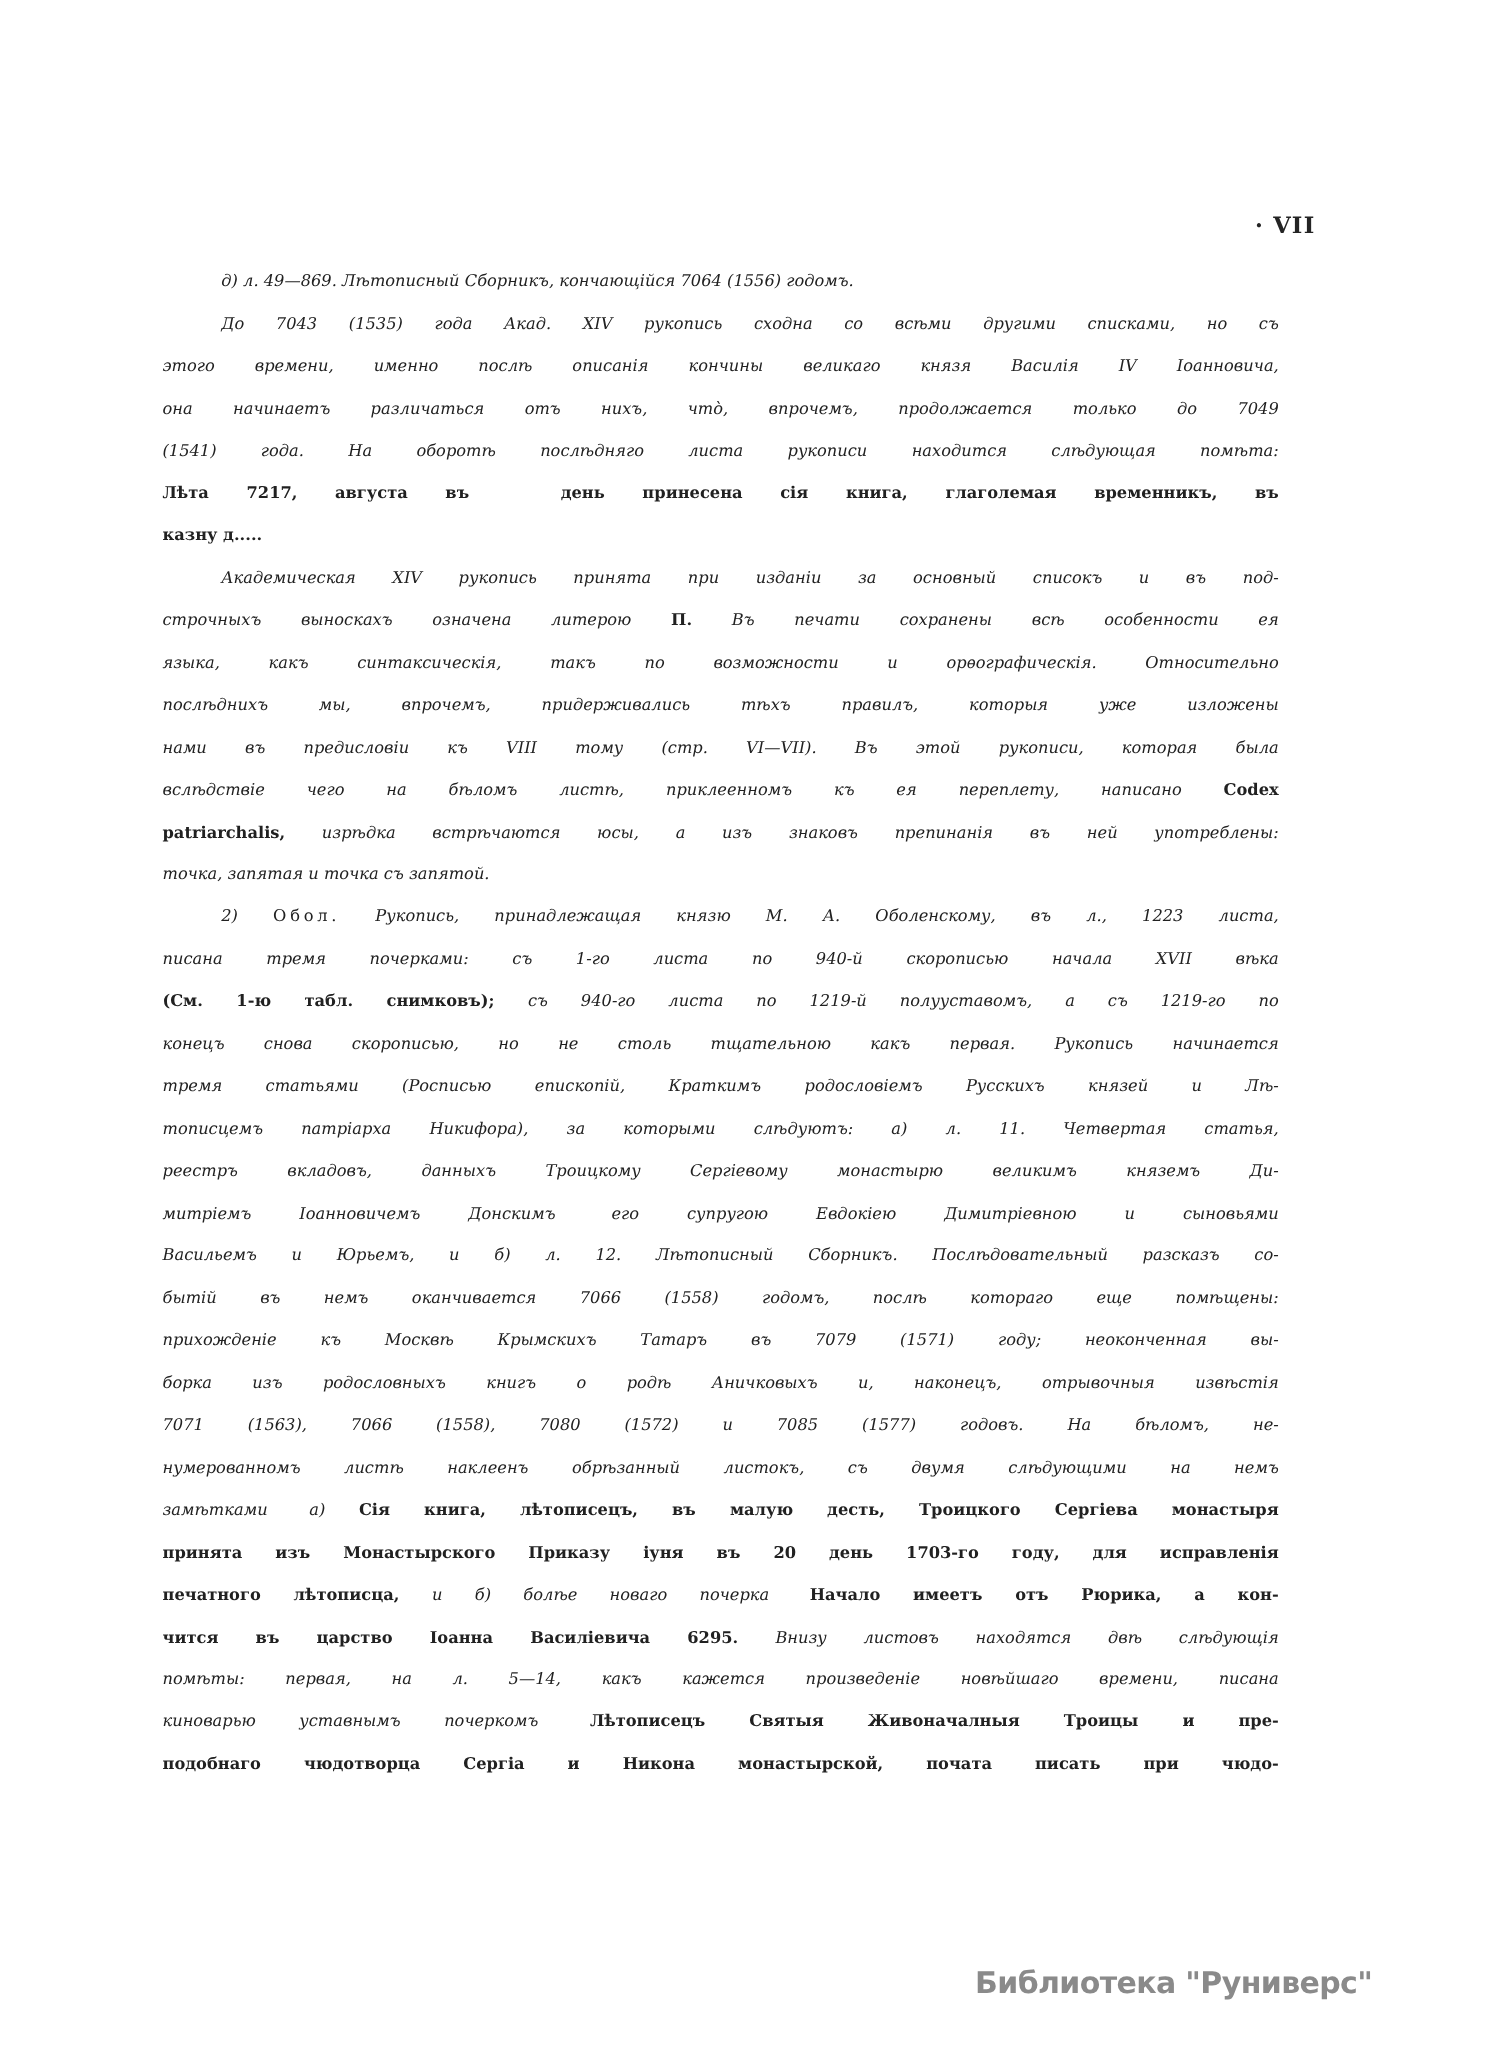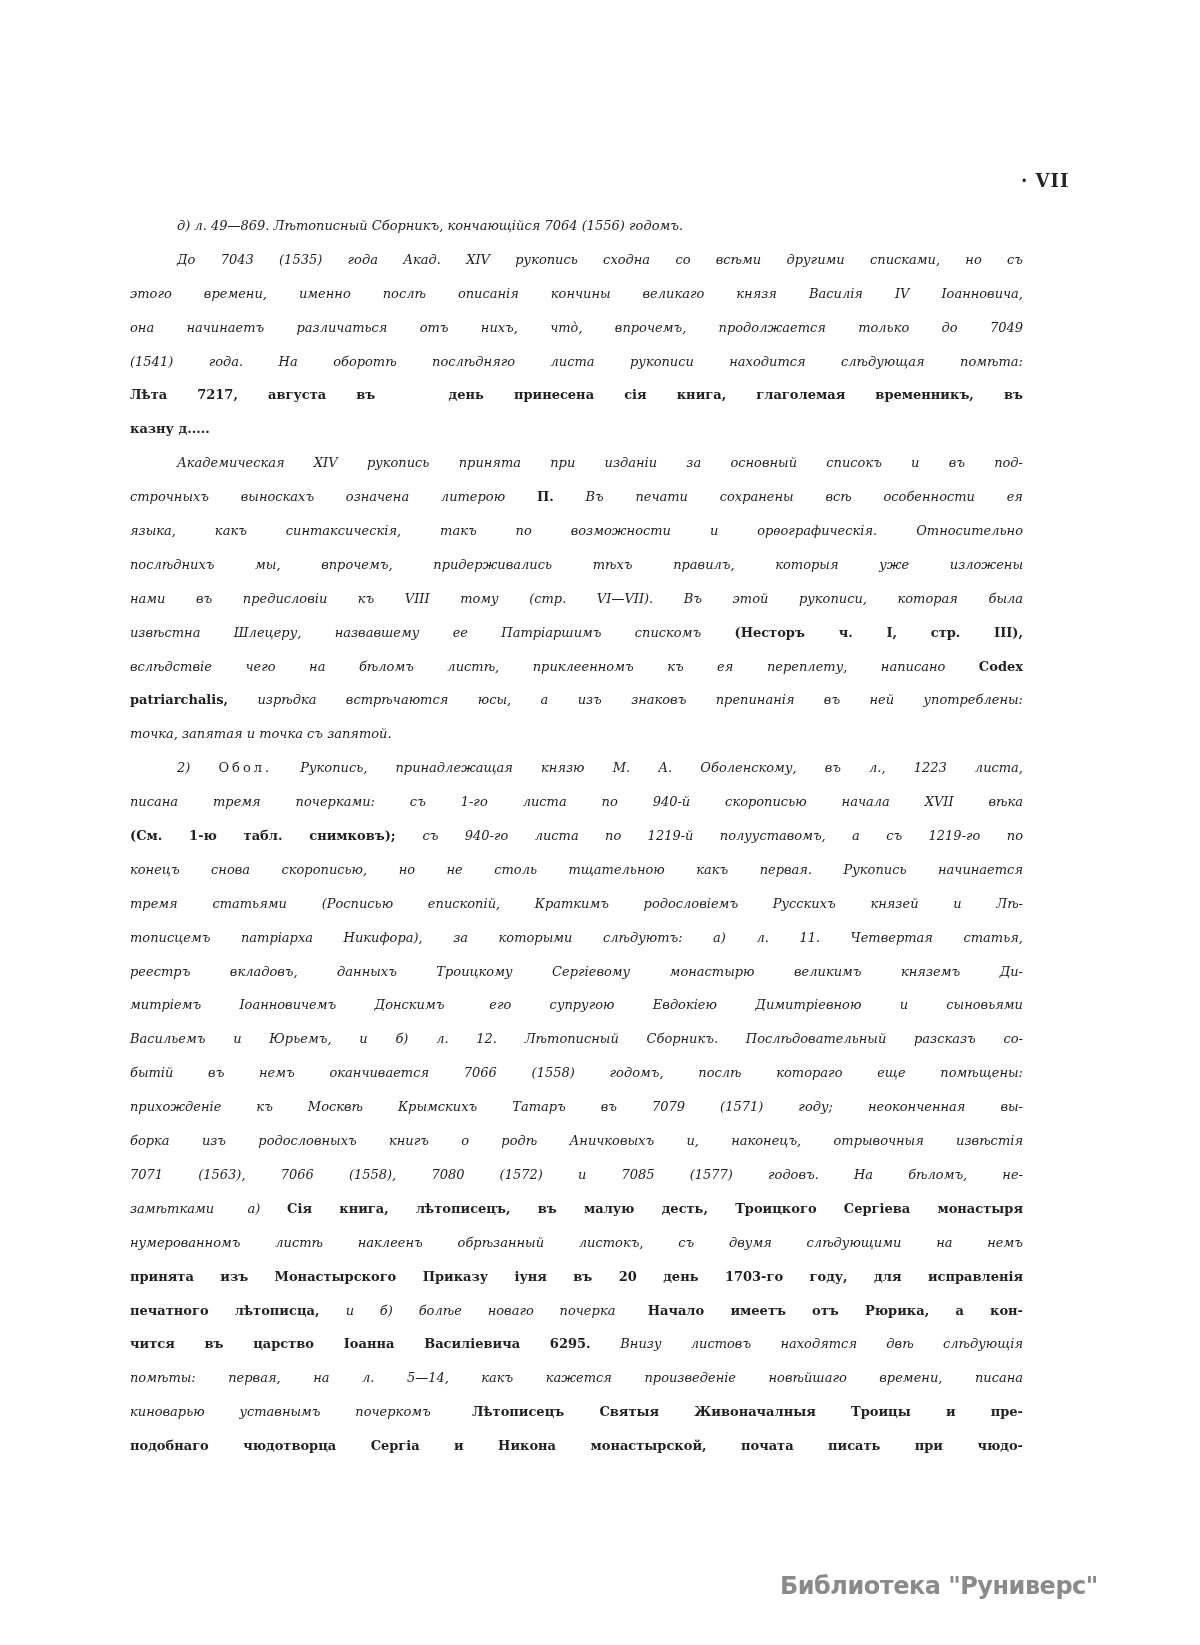--- a/index.html
+++ b/index.html
@@ -18,21 +18,20 @@
   }
   .page-number {
     position: absolute;
     top: 170px;
     left: 1004px;
     font-size: 18px;
     font-weight: bold;
     letter-spacing: 1px;
     color: #242424;
     white-space: nowrap;
-    margin-left: 17px;
   }
   .text-block {
     position: absolute;
     left: 130px;
     top: 209px;
     width: 893px;
     font-size: 13px;
     line-height: 33.9px;
     color: #212121;
   }
@@ -78,41 +77,40 @@
         <div class="line"><span class="s-i">(1541) года. На оборотѣ послѣдняго листа рукописи находится слѣдующая помѣта:</span></div>
         <div class="line"><span class="s-r">Лѣта 7217, августа въ   день принесена сія книга, глаголемая временникъ, въ</span></div>
         <div class="line last"><span class="s-r">казну д.....</span></div>
       </div>
       <div class="para">
         <div class="line first"><span class="s-i">Академическая XIV рукопись принята при изданіи за основный списокъ и въ под-</span></div>
         <div class="line"><span class="s-i">строчныхъ выноскахъ означена литерою </span><span class="s-r">П.</span><span class="s-i"> Въ печати сохранены всѣ особенности ея</span></div>
         <div class="line"><span class="s-i">языка, какъ синтаксическія, такъ по возможности и орѳографическія. Относительно</span></div>
         <div class="line"><span class="s-i">послѣднихъ мы, впрочемъ, придерживались тѣхъ правилъ, которыя уже изложены</span></div>
         <div class="line"><span class="s-i">нами въ предисловіи къ VIII тому (стр. VI—VII). Въ этой рукописи, которая была</span></div>
-        <div class="line"><span class="s-i">извѣстна Шлецеру, назвавшему ее Патріаршимъ спискомъ </span><span class="s-r">(Несторъ ч. I, стр. III),</span></div>
         <div class="line"><span class="s-i">вслѣдствіе чего на бѣломъ листѣ, приклеенномъ къ ея переплету, написано </span><span class="s-r">Codex</span></div>
         <div class="line"><span class="s-r">patriarchalis,</span><span class="s-i"> изрѣдка встрѣчаются юсы, а изъ знаковъ препинанія въ ней употреблены:</span></div>
         <div class="line last"><span class="s-i">точка, запятая и точка съ запятой.</span></div>
       </div>
       <div class="para">
         <div class="line first"><span class="s-i">2) </span><span class="s-rs">Обол.</span><span class="s-i"> Рукопись, принадлежащая князю М. А. Оболенскому, въ л., 1223 листа,</span></div>
         <div class="line"><span class="s-i">писана тремя почерками: съ 1-го листа по 940-й скорописью начала XVII вѣка</span></div>
         <div class="line"><span class="s-r">(См. 1-ю табл. снимковъ); </span><span class="s-i">съ 940-го листа по 1219-й полууставомъ, а съ 1219-го по</span></div>
         <div class="line"><span class="s-i">конецъ снова скорописью, но не столь тщательною какъ первая. Рукопись начинается</span></div>
         <div class="line"><span class="s-i">тремя статьями (Росписью епископій, Краткимъ родословіемъ Русскихъ князей и Лѣ-</span></div>
         <div class="line"><span class="s-i">тописцемъ патріарха Никифора), за которыми слѣдуютъ: а) л. 11. Четвертая статья,</span></div>
         <div class="line"><span class="s-i">реестръ вкладовъ, данныхъ Троицкому Сергіевому монастырю великимъ княземъ Ди-</span></div>
         <div class="line"><span class="s-i">митріемъ Іоанновичемъ Донскимъ  его супругою Евдокіею Димитріевною и сыновьями</span></div>
         <div class="line"><span class="s-i">Васильемъ и Юрьемъ, и б) л. 12. Лѣтописный Сборникъ. Послѣдовательный разсказъ со-</span></div>
         <div class="line"><span class="s-i">бытій въ немъ оканчивается 7066 (1558) годомъ, послѣ котораго еще помѣщены:</span></div>
         <div class="line"><span class="s-i">прихожденіе къ Москвѣ Крымскихъ Татаръ въ 7079 (1571) году; неоконченная вы-</span></div>
         <div class="line"><span class="s-i">борка изъ родословныхъ книгъ о родѣ Аничковыхъ и, наконецъ, отрывочныя извѣстія</span></div>
         <div class="line"><span class="s-i">7071 (1563), 7066 (1558), 7080 (1572) и 7085 (1577) годовъ. На бѣломъ, не-</span></div>
+        <div class="line"><span class="s-i">нумерованномъ листѣ наклеенъ обрѣзанный листокъ, съ двумя слѣдующими на немъ</span></div>
         <div class="line"><span class="s-i">замѣтками  а) </span><span class="s-r">Сія книга, лѣтописецъ, въ малую десть, Троицкого Сергіева монастыря</span></div>
-        <div class="line"><span class="s-i">нумерованномъ листѣ наклеенъ обрѣзанный листокъ, съ двумя слѣдующими на немъ</span></div>
         <div class="line"><span class="s-r">принята изъ Монастырского Приказу іуня въ 20 день 1703-го году, для исправленія</span></div>
         <div class="line"><span class="s-r">печатного лѣтописца, </span><span class="s-i">и б) болѣе новаго почерка  </span><span class="s-r">Начало имеетъ отъ Рюрика, а кон-</span></div>
         <div class="line"><span class="s-r">чится въ царство Іоанна Василіевича 6295. </span><span class="s-i">Внизу листовъ находятся двѣ слѣдующія</span></div>
         <div class="line"><span class="s-i">помѣты: первая, на л. 5—14, какъ кажется произведеніе новѣйшаго времени, писана</span></div>
         <div class="line"><span class="s-i">киноварью уставнымъ почеркомъ  </span><span class="s-r">Лѣтописецъ Святыя Живоначалныя Троицы и пре-</span></div>
         <div class="line"><span class="s-r">подобнаго чюдотворца Сергіа и Никона монастырской, почата писать при чюдо-</span></div>
       </div>
     </div>
 
   <div class="watermark" style="color: rgb(138, 138, 138);">Библиотека "Руниверс"</div>

